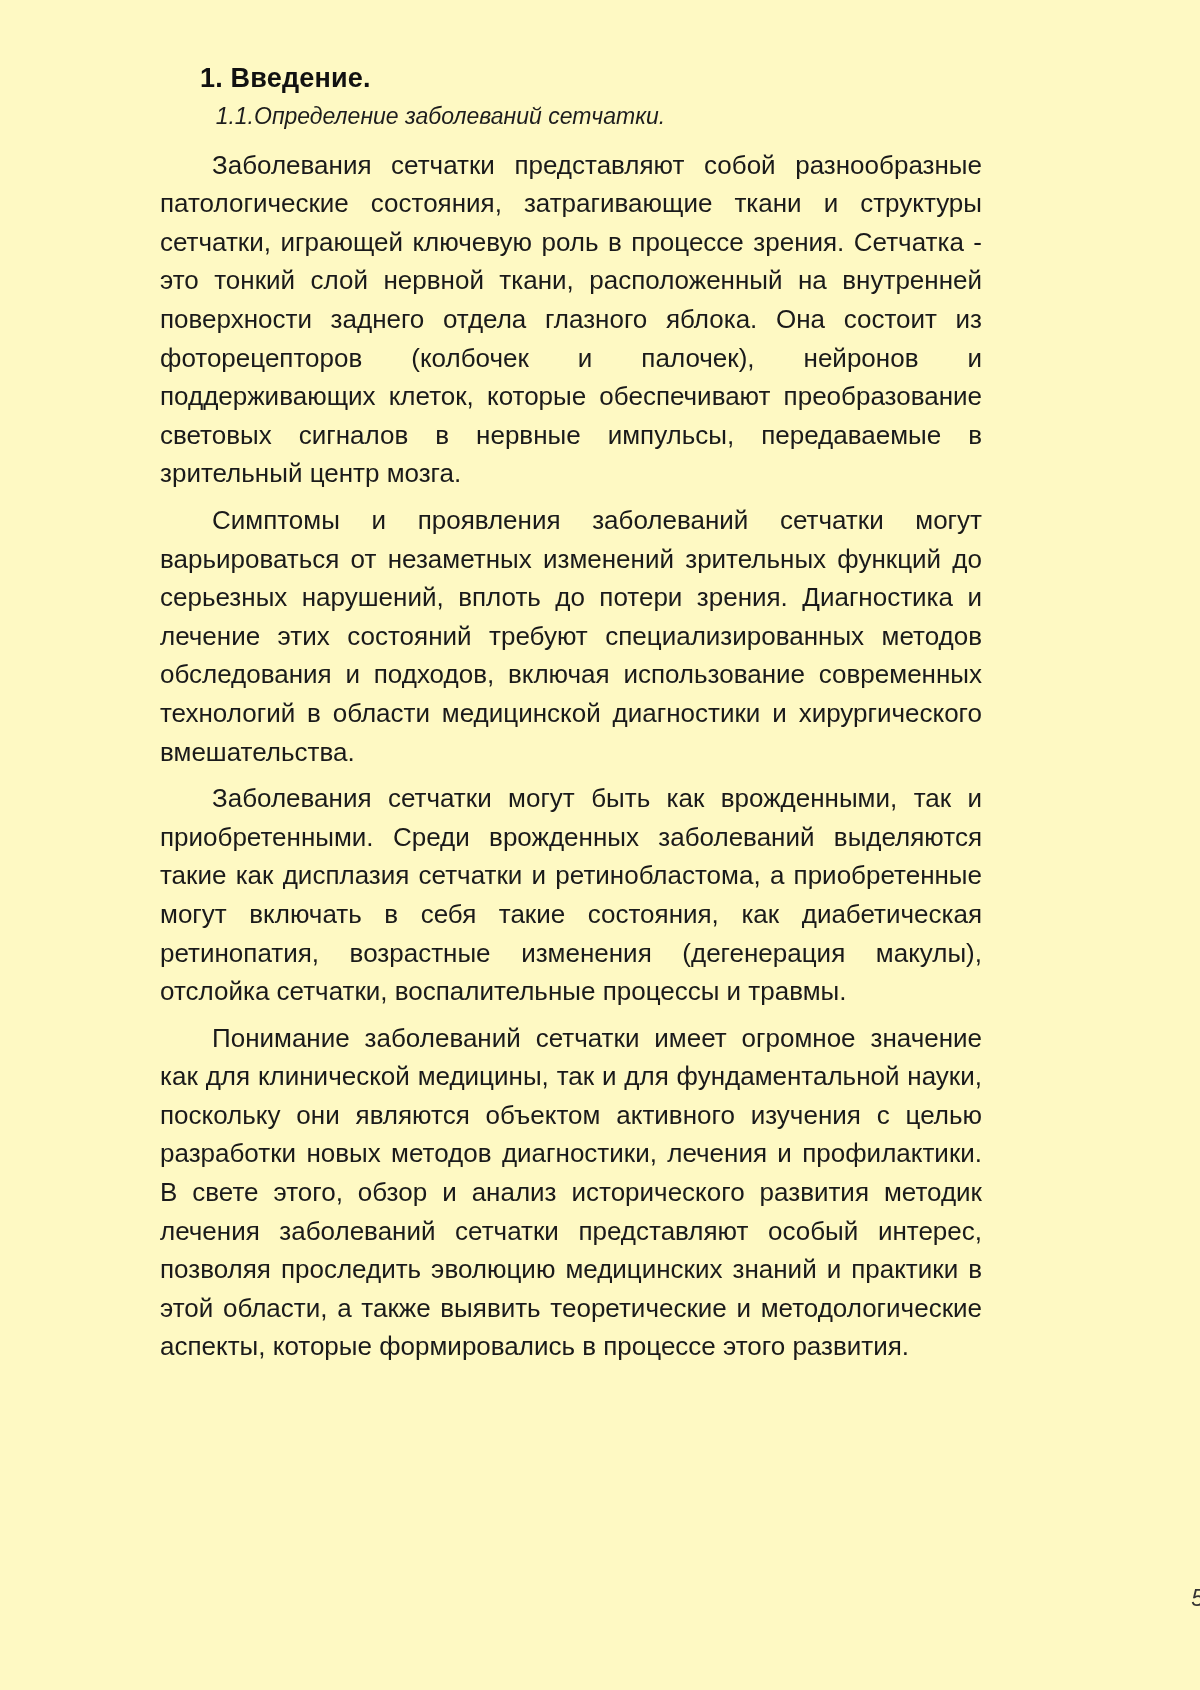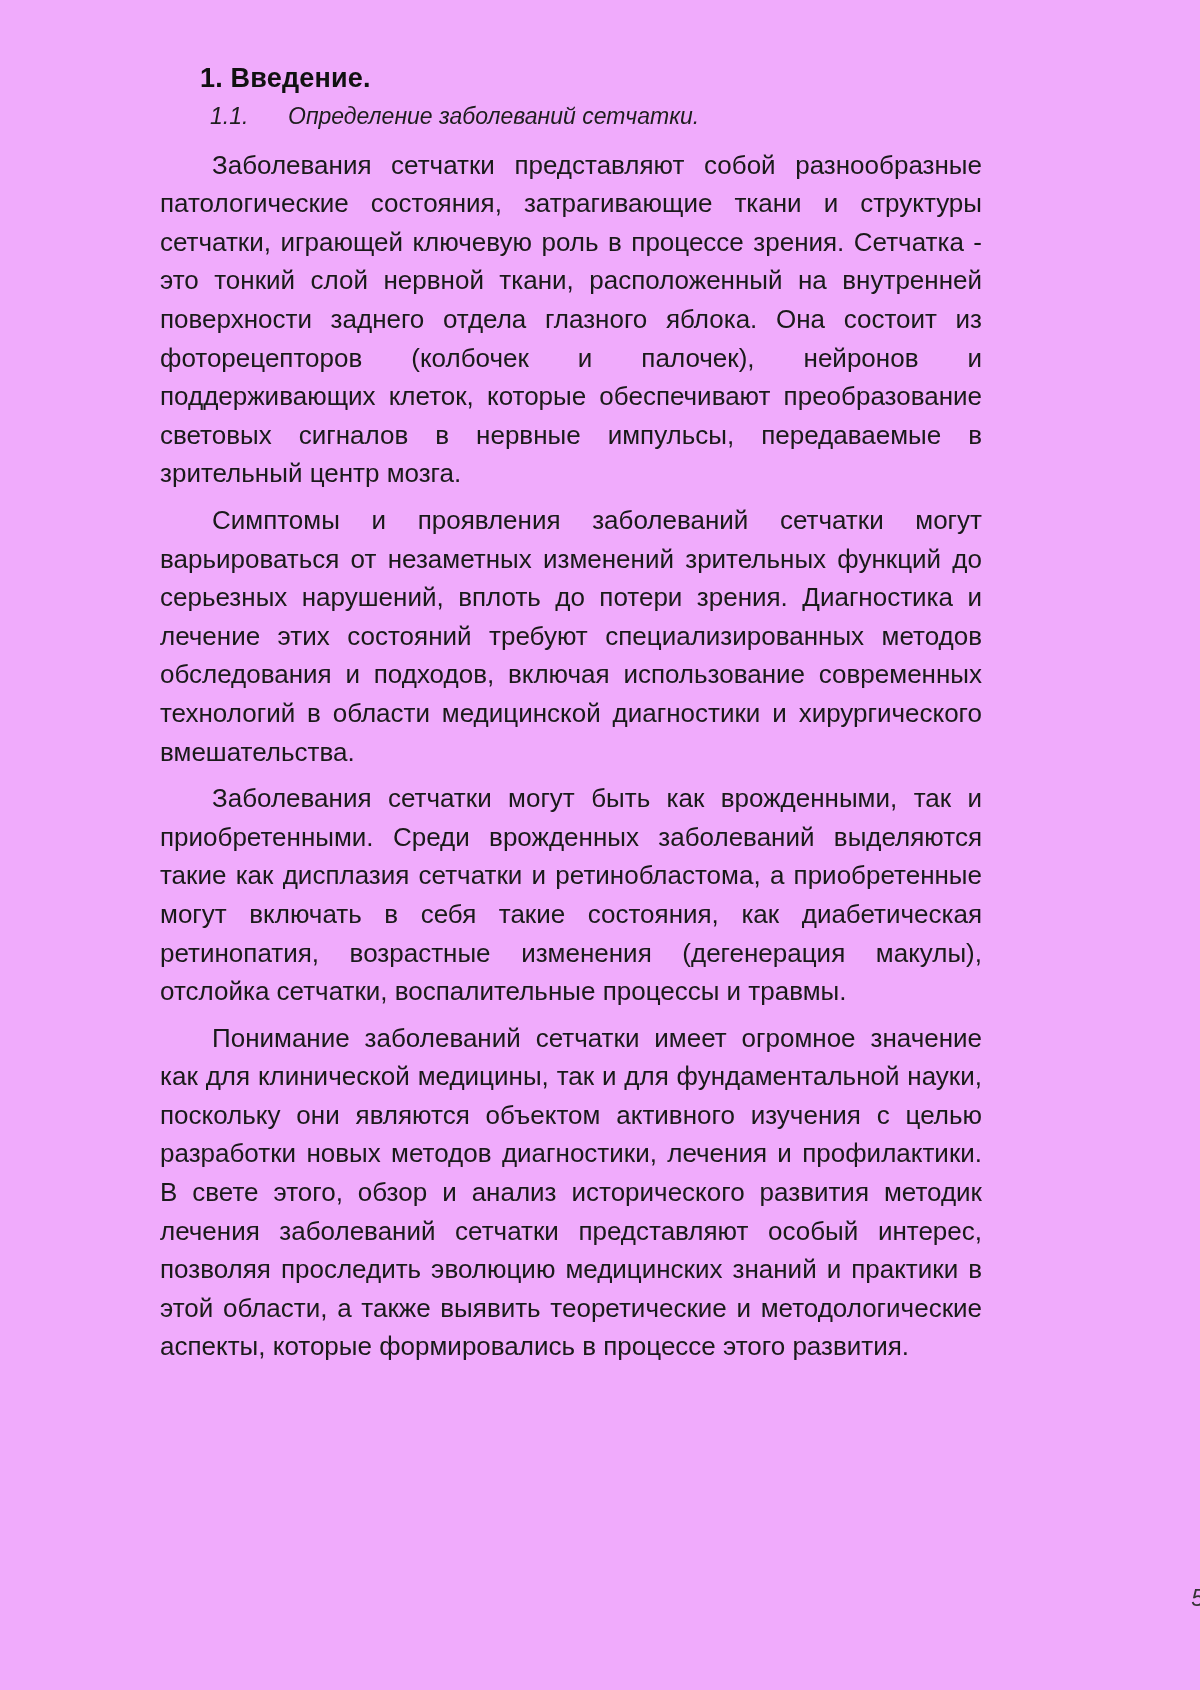--- a/index.html
+++ b/index.html
@@ -6,21 +6,21 @@
   html, body {
     margin: 0;
     padding: 0;
     background: #ffffff;
   }
 
   .page {
     position: relative;
     width: 1200px;
     height: 1690px;
-    background: #f0abfc;
+    background: #fef9c3;
     overflow: hidden;
     font-family: "Liberation Sans", "DejaVu Sans", sans-serif;
     color: #1a1a1a;
     box-sizing: border-box;
   }
 
   .content {
     position: absolute;
     left: 152px;
     top: 62px;
@@ -43,22 +43,23 @@
     line-height: 1.3;
     margin: 0 0 14px 0;
     color: #1d1d1d;
     display: flex;
     align-items: baseline;
   }
 
   .doc-subheading .sub-number {
     display: inline-block;
     width: 78px;
-    margin-left: 58px;
+    margin-left: 24px;
     flex: 0 0 auto;
+    text-align: right;
   }
 
   .doc-subheading .sub-title {
     flex: 1 1 auto;
   }
 
   .para {
     font-size: 26px;
     line-height: 38.6px;
     text-align: justify;

